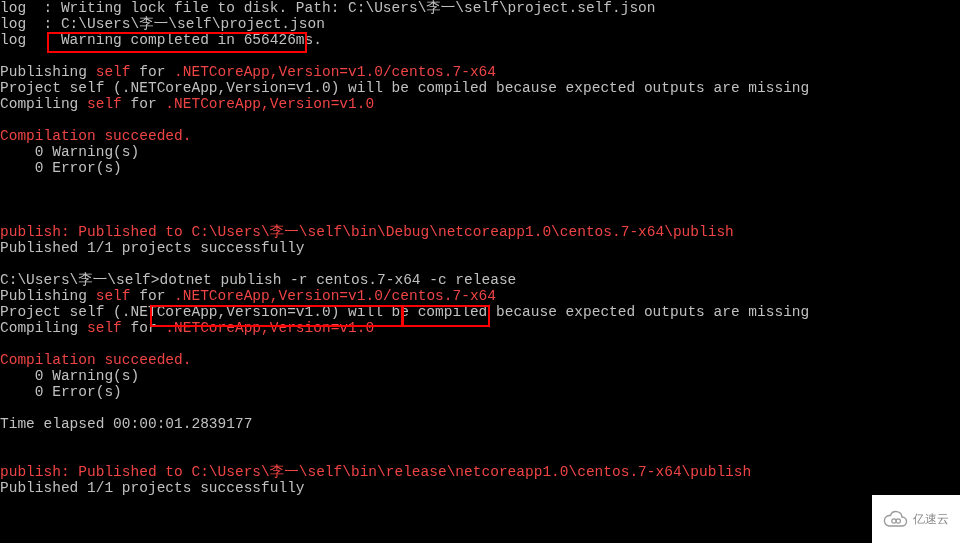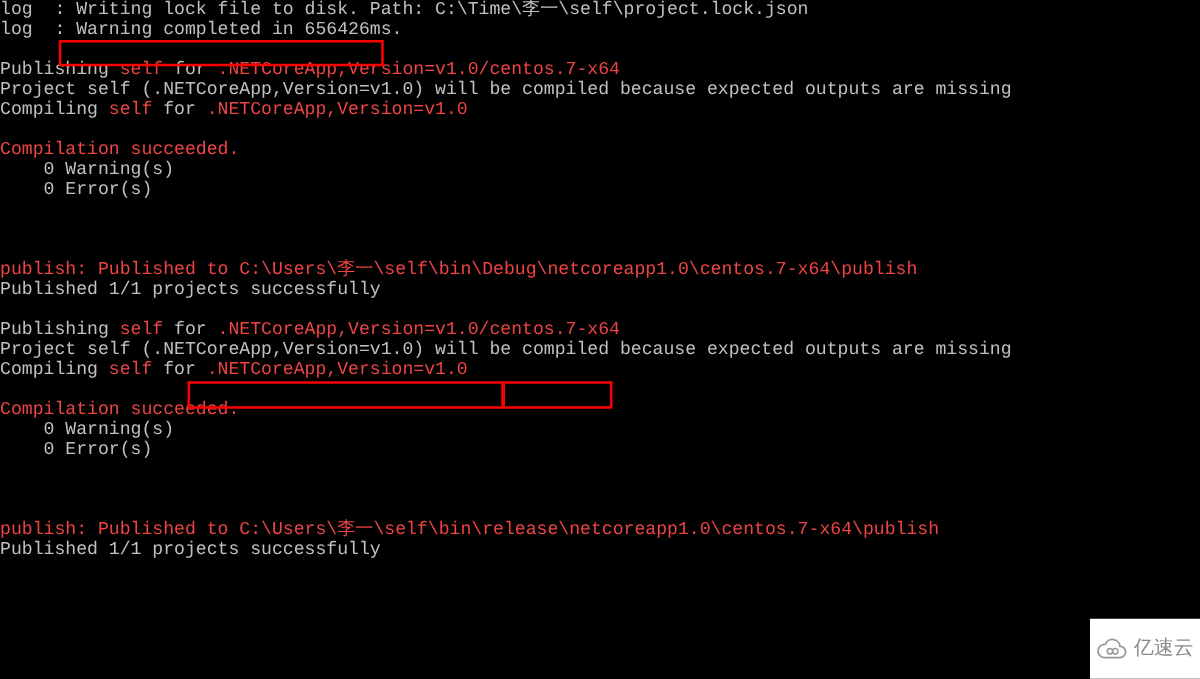--- a/index.html
+++ b/index.html
@@ -29,51 +29,54 @@
       right:0;
       bottom:0;
       width:88px;
       height:48px;
       background:#ffffff;
       display:flex;
       align-items:center;
       justify-content:center;
     }
     .wm-inner { display:flex; align-items:center; gap:4px; }
-    .wm-text { color:#888; font-size:16px; font-family:Liberation Serif, serif; }
+    .wm-text { color:#888; font-size:12px; font-family:Liberation Serif, serif; }
     .wm-icon svg { display:block; }
   </style>
 </head>
 <body>
 
 <div class="term" id="terminal">
-    <pre class="ln"><span class="w">log  : Writing lock file to disk. Path: C:\Time\李一\self\project.lock.json</span></pre>
+    <pre class="ln"><span class="w">log  : Writing lock file to disk. Path: C:\Users\李一\self\project.self.json</span></pre>
+    <pre class="ln"><span class="w">log  : C:\Users\李一\self\project.json</span></pre>
     <pre class="ln"><span class="w">log  : Warning completed in 656426ms.</span></pre>
     <pre class="ln">&nbsp;</pre>
     <pre class="ln"><span class="w">Publishing </span><span class="g">self</span><span class="w"> for </span><span class="g">.NETCoreApp,Version=v1.0/centos.7-x64</span></pre>
     <pre class="ln"><span class="w">Project self (.NETCoreApp,Version=v1.0) will be compiled because expected outputs are missing</span></pre>
     <pre class="ln"><span class="w">Compiling </span><span class="g">self</span><span class="w"> for </span><span class="g">.NETCoreApp,Version=v1.0</span></pre>
     <pre class="ln">&nbsp;</pre>
     <pre class="ln"><span class="g">Compilation succeeded.</span></pre>
     <pre class="ln"><span class="w">    0 Warning(s)</span></pre>
     <pre class="ln"><span class="w">    0 Error(s)</span></pre>
     <pre class="ln">&nbsp;</pre>
     <pre class="ln"><span class="w"> </span></pre>
     <pre class="ln">&nbsp;</pre>
     <pre class="ln"><span class="g">publish: Published to C:\Users\李一\self\bin\Debug\netcoreapp1.0\centos.7-x64\publish</span></pre>
     <pre class="ln"><span class="w">Published 1/1 projects successfully</span></pre>
     <pre class="ln">&nbsp;</pre>
+    <pre class="ln"><span class="w">C:\Users\李一\self&gt;dotnet publish -r centos.7-x64 -c release</span></pre>
     <pre class="ln"><span class="w">Publishing </span><span class="g">self</span><span class="w"> for </span><span class="g">.NETCoreApp,Version=v1.0/centos.7-x64</span></pre>
     <pre class="ln"><span class="w">Project self (.NETCoreApp,Version=v1.0) will be compiled because expected outputs are missing</span></pre>
     <pre class="ln"><span class="w">Compiling </span><span class="g">self</span><span class="w"> for </span><span class="g">.NETCoreApp,Version=v1.0</span></pre>
     <pre class="ln">&nbsp;</pre>
     <pre class="ln"><span class="g">Compilation succeeded.</span></pre>
     <pre class="ln"><span class="w">    0 Warning(s)</span></pre>
     <pre class="ln"><span class="w">    0 Error(s)</span></pre>
     <pre class="ln">&nbsp;</pre>
+    <pre class="ln"><span class="w">Time elapsed 00:00:01.2839177</span></pre>
     <pre class="ln"><span class="w"> </span></pre>
     <pre class="ln">&nbsp;</pre>
     <pre class="ln"><span class="g">publish: Published to C:\Users\李一\self\bin\release\netcoreapp1.0\centos.7-x64\publish</span></pre>
     <pre class="ln"><span class="w">Published 1/1 projects successfully</span></pre>
   </div>
 
 <div class="box-red" id="box1"></div>
 <div class="box-red" id="box2"></div>
 <div class="box-red" id="box3"></div>
 

